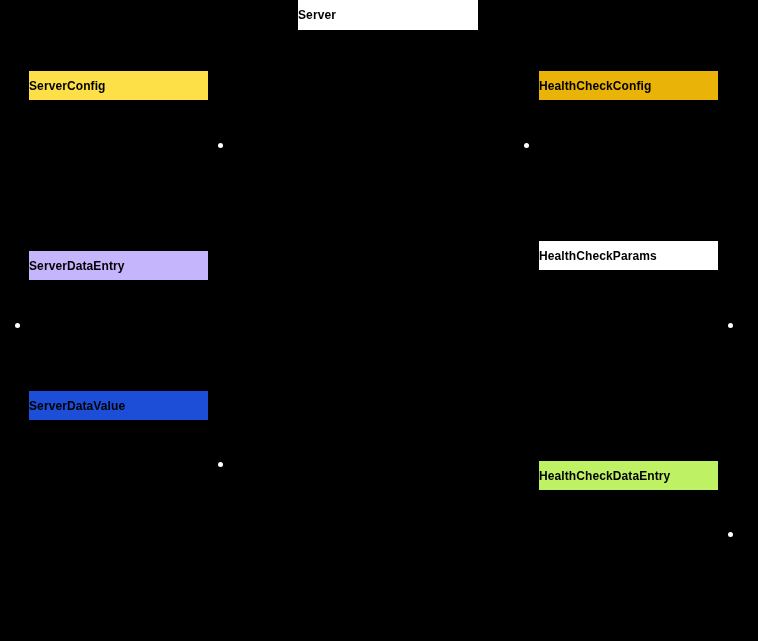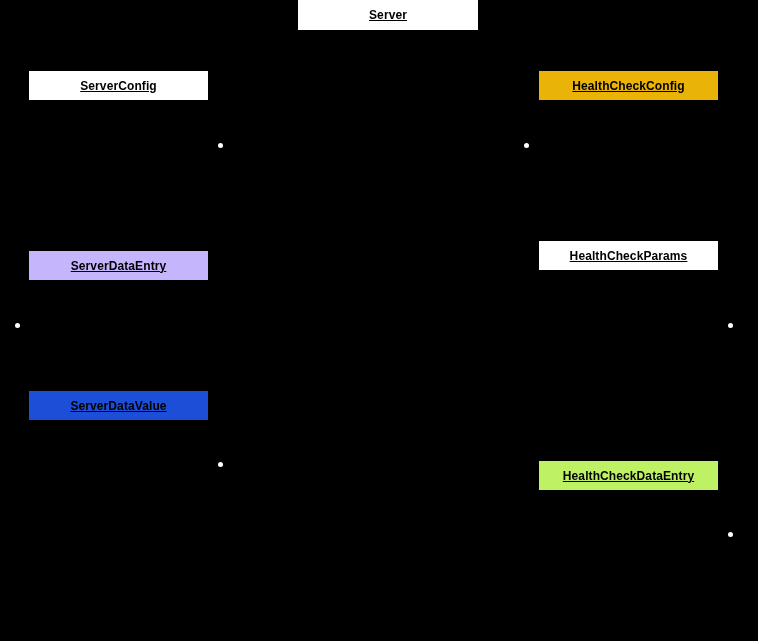--- a/index.html
+++ b/index.html
@@ -16,28 +16,26 @@
     overflow: hidden;
     font-family: "Liberation Sans", sans-serif;
   }
   .node {
     position: absolute;
     background: #ffffff;
     color: #000000;
     box-sizing: border-box;
     display: flex;
     align-items: center;
-    justify-content: center;
     font-size: 12px;
     font-weight: bold;
     line-height: 1;
     letter-spacing: 0.1px;
     text-align: center;
     white-space: nowrap;
-    text-decoration: underline;
   }
   .node-label {
     display: block;
     pointer-events: none;
   }
   .marker {
     position: absolute;
     width: 5px;
     height: 5px;
     border-radius: 50%;
@@ -45,21 +43,21 @@
   }
 </style>
 </head>
 <body>
 
 <div id="canvas" style="width: 758px; height: 641px; background: rgb(0, 0, 0);">
 
 <div class="node" style="left: 298px; top: 0px; width: 180px; height: 30px; background: rgb(255, 255, 255); color: rgb(0, 0, 0);">
       <span class="node-label">Server</span>
     </div>
-    <div class="node" style="left: 29px; top: 71px; width: 179px; height: 29px; background: #ffffff; color: rgb(0, 0, 0);">
+    <div class="node" style="left: 29px; top: 71px; width: 179px; height: 29px; background: #fde047; color: rgb(0, 0, 0);">
       <span class="node-label">ServerConfig</span>
     </div>
     <div class="node" style="left: 539px; top: 71px; width: 179px; height: 29px; background: #eab308; color: rgb(0, 0, 0);">
       <span class="node-label">HealthCheckConfig</span>
     </div>
     <div class="node" style="left: 29px; top: 251px; width: 179px; height: 29px; background: #c4b5fd; color: rgb(0, 0, 0);">
       <span class="node-label">ServerDataEntry</span>
     </div>
     <div class="node" style="left: 539px; top: 241px; width: 179px; height: 29px; background: rgb(255, 255, 255); color: rgb(0, 0, 0);">
       <span class="node-label">HealthCheckParams</span>

